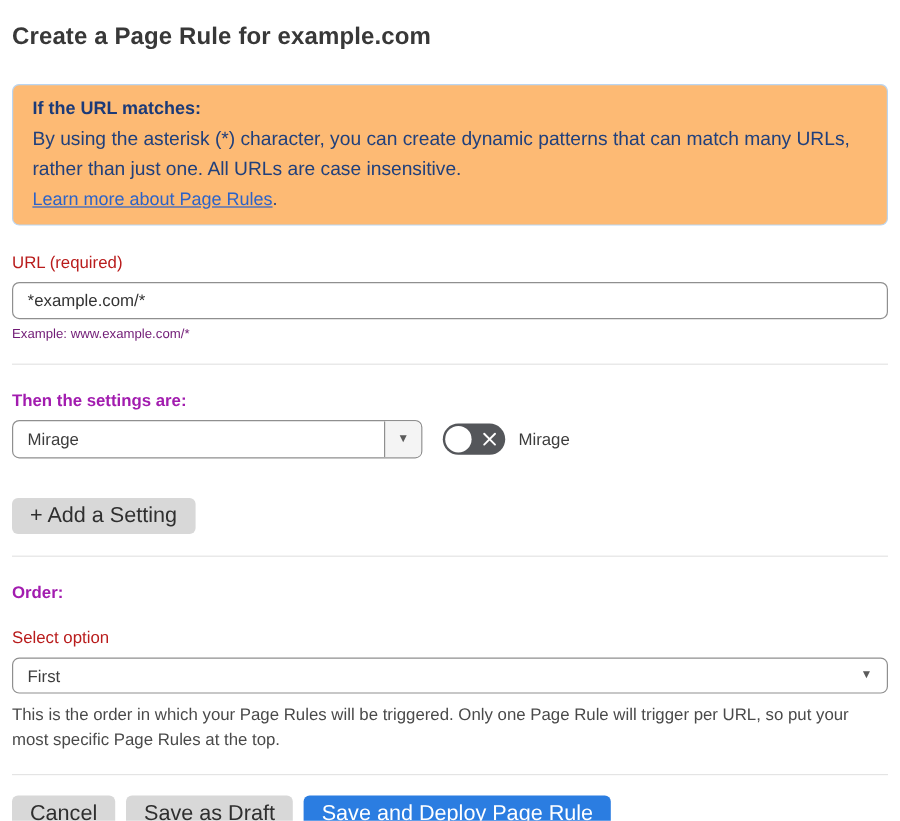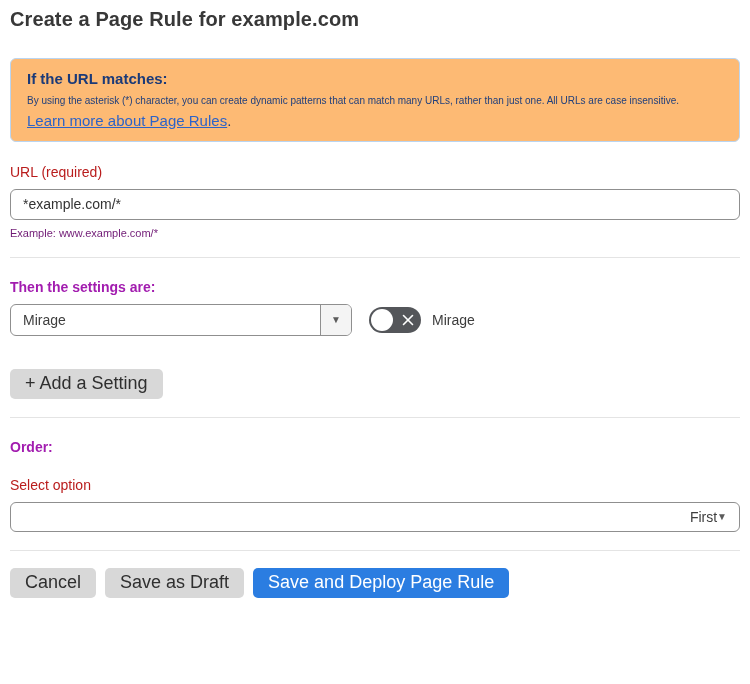--- a/index.html
+++ b/index.html
@@ -5,21 +5,21 @@
   * { margin: 0; padding: 0; box-sizing: border-box; }
   html, body {
     width: 750px;
     background: #ffffff;
     font-family: "Liberation Sans", "DejaVu Sans", sans-serif;
     color: #3b3b3b;
   }
   .page {
     width: 750px;
     height: 684px;
-    padding: 8px 10px 0 10px;
+    padding: 20px 10px 0 10px;
     overflow: hidden;
   }
   .page-title {
     font-size: 20px;
     font-weight: bold;
     color: #383838;
     letter-spacing: 0.1px;
   }
   
   .info-box {
@@ -30,21 +30,21 @@
     padding: 11px 16px 12px 16px;
     color: #21407c;
   }
   .info-heading {
     font-size: 15px;
     font-weight: bold;
     color: #1b3a78;
   }
   .info-body {
     margin-top: 6px;
-    font-size: 10px;
+    font-size: 16px;
     line-height: 1.55;
     max-width: 700px;
   }
   .info-link-row { margin-top: 3px; font-size: 15px; }
   .info-link {
     color: #2d63c8;
     text-decoration: underline;
     cursor: pointer;
   }
   
@@ -180,21 +180,21 @@
   
   .select-full {
     margin-top: 9px;
     width: 100%;
     height: 30px;
     border: 1px solid #8f8f8f;
     border-radius: 6px;
     background: #ffffff;
     display: flex;
     align-items: center;
-    justify-content: flex-end;
+    justify-content: space-between;
     padding: 0 12px;
     cursor: pointer;
     font-size: 14px;
     color: #3d3d3d;
   }
   .order-helper {
     margin-top: 7px;
     font-size: 14px;
     line-height: 1.5;
     color: #4a4a4a;
@@ -255,20 +255,21 @@
 
   <div class="section-heading">Order:</div>
 
   <div class="field-label">Select option</div>
 
   <div class="select-full">
     <span>First</span>
     <span class="caret-down">▼</span>
   </div>
 
+  <div class="order-helper">This is the order in which your Page Rules will be triggered. Only one Page Rule will trigger per URL, so put your most specific Page Rules at the top.</div>
 
   <hr class="divider">
 
   <div class="actions-row">
     <button class="btn btn-gray">Cancel</button>
     <button class="btn btn-gray">Save as Draft</button>
     <button class="btn btn-primary">Save and Deploy Page Rule</button>
   </div>
 
 </div>

